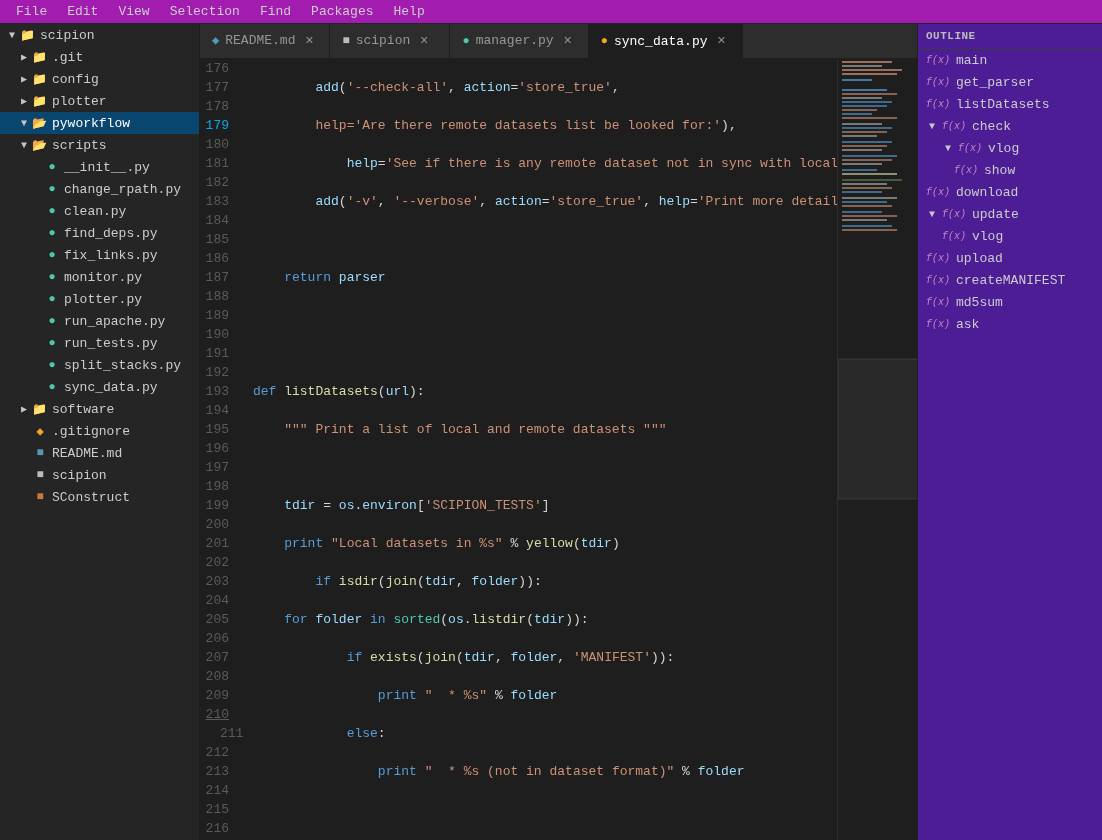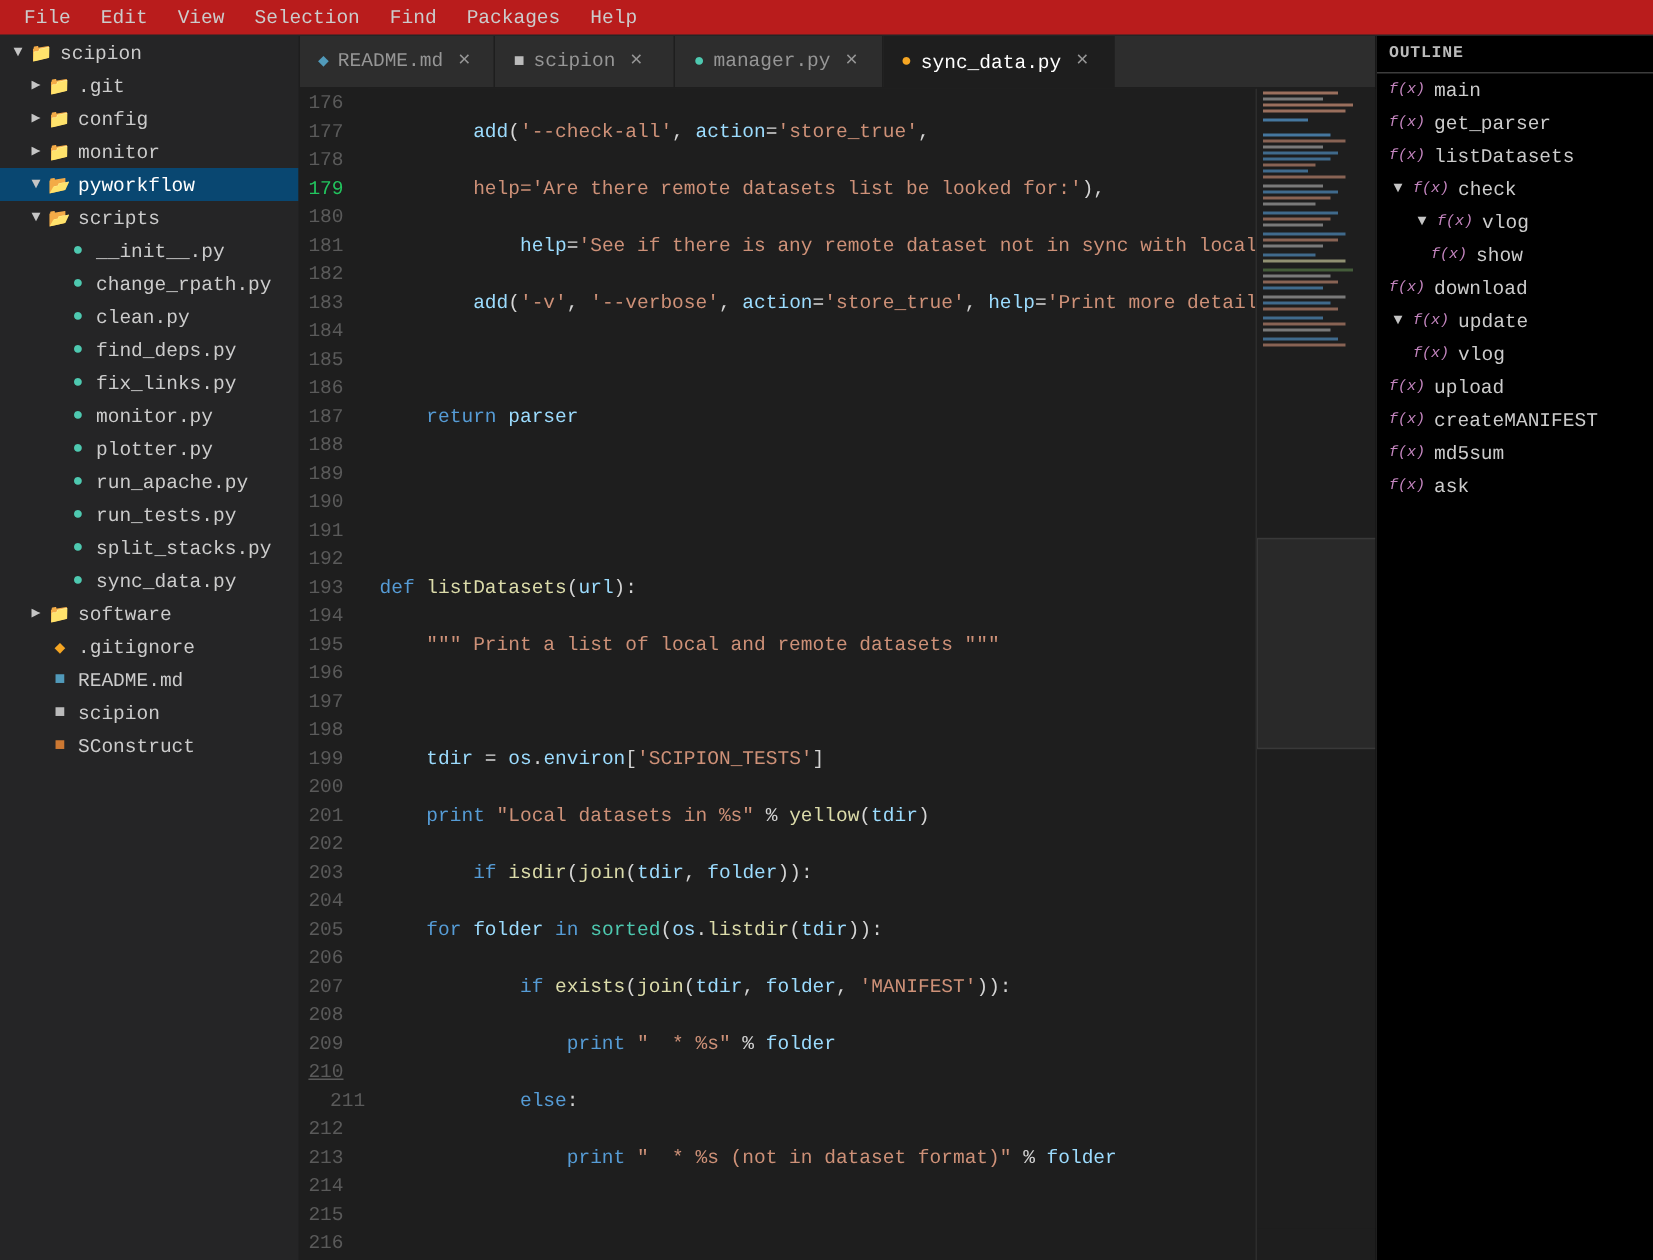--- a/index.html
+++ b/index.html
@@ -8,21 +8,21 @@
       background: #1e1e1e;
       color: #d4d4d4;
       width: 1102px;
       height: 840px;
       overflow: hidden;
       font-size: 12px;
     }
 
     
     #menu-bar {
-      background: #b91c1c;
+      background: #a21caf;
       height: 24px;
       display: flex;
       align-items: center;
       padding: 0 8px;
       gap: 4px;
       border-bottom: 1px solid #252526;
     }
     .menu-item {
       color: #cccccc;
       padding: 2px 8px;
@@ -180,21 +180,21 @@
       background: #1e1e1e;
       border-left: 1px solid #2d2d2d;
       overflow: hidden;
       position: relative;
       flex-shrink: 0;
     }
 
     
     #outline-panel {
       width: 185px;
-      background: #000000;
+      background: #4c1d95;
       border-left: 1px solid #1e1e1e;
       overflow-y: auto;
       flex-shrink: 0;
     }
     .outline-item {
       display: flex;
       align-items: center;
       height: 22px;
       padding-left: 8px;
       color: #cccccc;
@@ -259,21 +259,21 @@
       <span>.git</span>
     </div>
     <div class="tree-item indent-1">
       <span class="tree-arrow">▶</span>
       <span class="tree-icon icon-folder">📁</span>
       <span>config</span>
     </div>
     <div class="tree-item indent-1">
       <span class="tree-arrow">▶</span>
       <span class="tree-icon icon-folder">📁</span>
-      <span>monitor</span>
+      <span>plotter</span>
     </div>
     <div class="tree-item indent-1 active">
       <span class="tree-arrow">▼</span>
       <span class="tree-icon icon-folder-open">📂</span>
       <span>pyworkflow</span>
     </div>
     <div class="tree-item indent-1">
       <span class="tree-arrow">▼</span>
       <span class="tree-icon icon-folder-open">📂</span>
       <span>scripts</span>
@@ -369,21 +369,21 @@
         <span class="tab-close">×</span>
       </div>
     </div>
 
     <div style="display:flex; flex:1; overflow:hidden;">
       <div id="code-editor">
         <div id="line-numbers">
           <div style="line-height:19px; padding-right:8px; color:#5a5a5a;">176</div>
           <div style="line-height:19px; padding-right:8px; color:#5a5a5a;">177</div>
           <div style="line-height:19px; padding-right:8px; color:#5a5a5a;">178</div>
-          <div style="line-height:19px; padding-right:8px; color:#22c55e;">179</div>
+          <div style="line-height:19px; padding-right:8px; color:#0ea5e9;">179</div>
           <div style="line-height:19px; padding-right:8px; color:#5a5a5a;">180</div>
           <div style="line-height:19px; padding-right:8px; color:#5a5a5a;">181</div>
           <div style="line-height:19px; padding-right:8px; color:#5a5a5a;">182</div>
           <div style="line-height:19px; padding-right:8px; color:#5a5a5a;">183</div>
           <div style="line-height:19px; padding-right:8px; color:#5a5a5a;">184</div>
           <div style="line-height:19px; padding-right:8px; color:#5a5a5a;">185</div>
           <div style="line-height:19px; padding-right:8px; color:#5a5a5a;">186</div>
           <div style="line-height:19px; padding-right:8px; color:#5a5a5a;">187</div>
           <div style="line-height:19px; padding-right:8px; color:#5a5a5a;">188</div>
           <div style="line-height:19px; padding-right:8px; color:#5a5a5a;">189</div>

